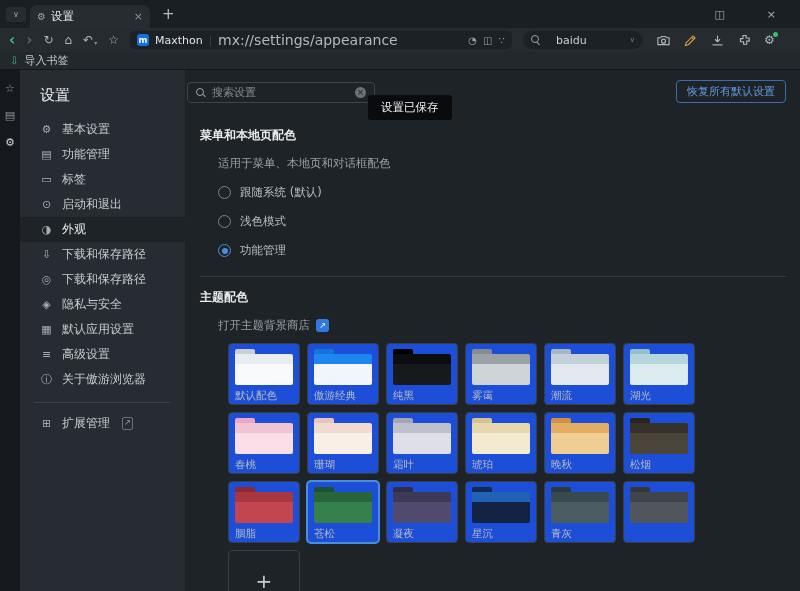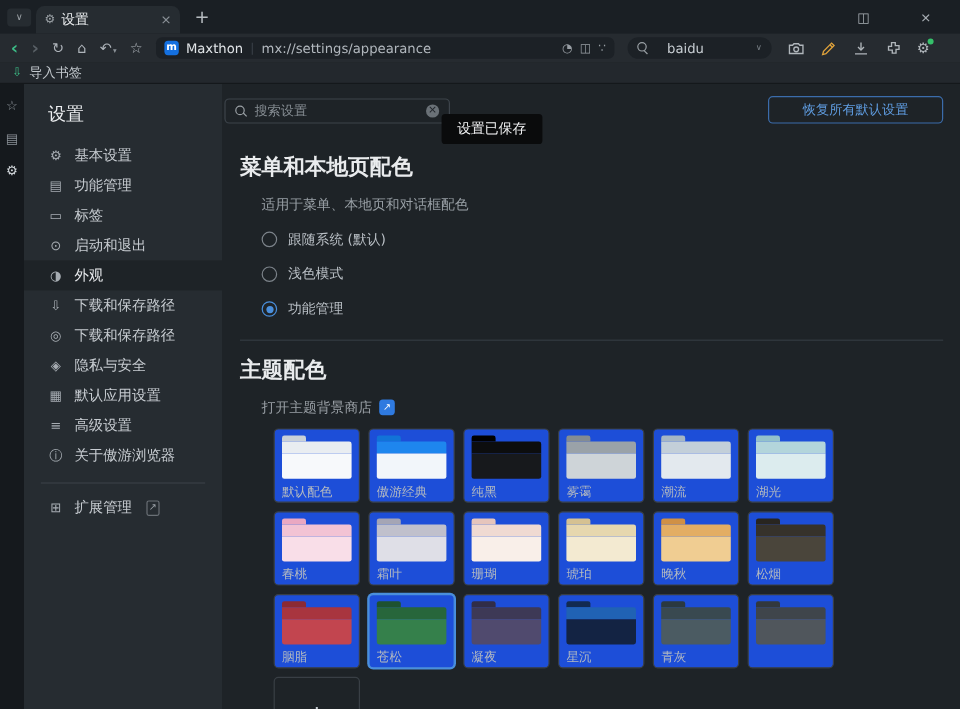--- a/index.html
+++ b/index.html
@@ -21,21 +21,21 @@
   .toolbar{height:24px;background:#262b30;display:flex;align-items:center;padding:0 9px;gap:11px}
   .ni{font-size:12px;color:#aeb4ba;line-height:1;cursor:pointer}
   .ni.back{color:#3cbd87;font-size:15px;font-weight:bold}
   .ni.fwd{color:#596066;font-size:15px;font-weight:bold}
   .undo-wrap{display:flex;align-items:flex-end;gap:1px;cursor:pointer}
   .undo-caret{font-size:6px;color:#8a9197}
   .addressbar{height:18px;flex:1;max-width:382px;background:#1c2126;border-radius:5px;display:flex;align-items:center;gap:6px;padding:0 7px;cursor:text}
   .mx-logo{width:12px;height:12px;border-radius:3px;background:#1470e0;color:#fff;font-size:8.5px;font-weight:bold;display:flex;align-items:center;justify-content:center;flex:none}
   .brand{font-size:11px;color:#e0e4e7;white-space:nowrap}
   .ab-sep{color:#3c434a;font-size:10px}
-  .ab-url{flex:1;font-size:11px;color:#b2b8be;white-space:nowrap;overflow:hidden}
+  .ab-url{flex:1;font-size:14px;color:#b2b8be;white-space:nowrap;overflow:hidden}
   .ab-ic{font-size:10px;color:#989ea4;cursor:pointer}
   .searchbox{width:120px;height:18px;background:#1c2126;border-radius:9px;display:flex;align-items:center;gap:15px;padding:0 8px;color:#9aa0a5;cursor:text;flex:none}
   .sb-val{flex:1;font-size:11px;color:#c9cfd4}
   .sb-caret{font-size:7px;color:#7a8187}
   .mag{width:10px;height:10px;position:relative;display:inline-block;flex:none}
   .mag::before{content:"";position:absolute;width:6px;height:6px;border:1.4px solid currentColor;border-radius:50%;left:0;top:0}
   .mag::after{content:"";position:absolute;width:4px;height:1.4px;background:currentColor;transform:rotate(45deg);left:5.5px;top:7.5px}
   .right-icons{display:flex;align-items:center;gap:12px;color:#b0b6bb;margin-left:2px}
   .right-icons svg{display:block;cursor:pointer}
   .note-ic{color:#dfa23b}
@@ -62,25 +62,25 @@
   .mi-label{font-size:12px;color:#c7ccd1;white-space:nowrap}
   .side-divider{height:1px;background:#394046;margin:10px 14px 8px}
   .ext-arrow{font-size:8px;color:#9aa0a6;border:1px solid #6a7076;border-radius:2px;padding:0 1px;line-height:1.3;margin-left:3px}
 
   .main{flex:1;position:relative;background:#1e2327;overflow:hidden}
   .main-header{display:flex;align-items:flex-end;padding:10px 14px 0 2px}
   .settings-search{width:188px;height:21px;border:1px solid #3d444b;border-radius:4px;display:flex;align-items:center;gap:6px;padding:0 8px;color:#9aa0a5}
   .settings-search input{flex:1;min-width:0;background:transparent;border:none;outline:none;color:#c9ced3;font-size:11px;font-family:inherit}
   .settings-search input::placeholder{color:#868d93}
   .clear-ic{width:11px;height:11px;border-radius:50%;background:#6a7177;color:#20252a;font-size:9px;line-height:11px;text-align:center;flex:none;cursor:pointer}
-  .restore-btn{margin-left:auto;background:transparent;border:1px solid #3b6cab;color:#5f9ce0;border-radius:4px;font-size:11px;padding:3px 28px;font-family:inherit;cursor:pointer}
+  .restore-btn{margin-left:auto;background:transparent;border:1px solid #3b6cab;color:#5f9ce0;border-radius:4px;font-size:11px;padding:3px 10px;font-family:inherit;cursor:pointer}
   .toast{position:absolute;left:183px;top:25px;background:#0a0b0c;color:#f2f3f4;font-size:11.5px;padding:5px 13px;border-radius:3px;z-index:9}
 
   .content{padding:12px 14px 0 15px}
-  .sec-title{font-size:18px;font-weight:bold;color:#e9ebed;margin-top:12px}
+  .sec-title{font-size:12px;font-weight:bold;color:#e9ebed;margin-top:12px}
   .sec-sub{font-size:11.5px;color:#99a0a6;margin:12px 0 0 18px}
   .radio-row{display:flex;align-items:center;gap:9px;margin:14px 0 0 18px;cursor:pointer}
   .radio{width:13px;height:13px;border-radius:50%;border:1.5px solid #7c838a;position:relative;flex:none}
   .radio.on{border-color:#4a8fdc}
   .radio.on::after{content:"";position:absolute;inset:2.5px;border-radius:50%;background:#4a8fdc}
   .radio-label{font-size:11.5px;color:#b9bfc5}
   .divider{height:1px;background:#343b41;margin:18px 0 0}
   .store-row{display:flex;align-items:center;gap:6px;margin:12px 0 0 18px;cursor:pointer}
   .store-label{font-size:11.5px;color:#9aa0a6}
   .store-ic{width:13px;height:13px;border-radius:3px;background:#2f7ae0;color:#fff;font-size:8px;display:flex;align-items:center;justify-content:center}
@@ -321,36 +321,36 @@
           <div class="theme-card">
             <div class="preview">
               <div class="p-tab" style="background: rgb(234, 168, 194);"></div>
               <div class="p-bar" style="background: rgb(242, 195, 212);"></div>
               <div class="p-body" style="background: rgb(249, 222, 232);"></div>
             </div>
             <div class="t-label">春桃</div>
           </div>
           <div class="theme-card">
             <div class="preview">
+              <div class="p-tab" style="background: rgb(230, 197, 188);"></div>
+              <div class="p-bar" style="background: rgb(240, 218, 210);"></div>
+              <div class="p-body" style="background: rgb(249, 239, 233);"></div>
+            </div>
+            <div class="t-label">珊瑚</div>
+          </div>
+          <div class="theme-card">
+            <div class="preview">
               <div class="p-tab" style="background: rgb(165, 165, 181);"></div>
               <div class="p-bar" style="background: rgb(192, 192, 204);"></div>
               <div class="p-body" style="background: rgb(223, 223, 231);"></div>
             </div>
             <div class="t-label">霜叶</div>
           </div>
           <div class="theme-card">
             <div class="preview">
-              <div class="p-tab" style="background: rgb(230, 197, 188);"></div>
-              <div class="p-bar" style="background: rgb(240, 218, 210);"></div>
-              <div class="p-body" style="background: rgb(249, 239, 233);"></div>
-            </div>
-            <div class="t-label">珊瑚</div>
-          </div>
-          <div class="theme-card">
-            <div class="preview">
               <div class="p-tab" style="background: rgb(213, 193, 146);"></div>
               <div class="p-bar" style="background: rgb(230, 215, 174);"></div>
               <div class="p-body" style="background: rgb(243, 234, 209);"></div>
             </div>
             <div class="t-label">琥珀</div>
           </div>
           <div class="theme-card">
             <div class="preview">
               <div class="p-tab" style="background: rgb(208, 144, 69);"></div>
               <div class="p-bar" style="background: rgb(227, 173, 99);"></div>

